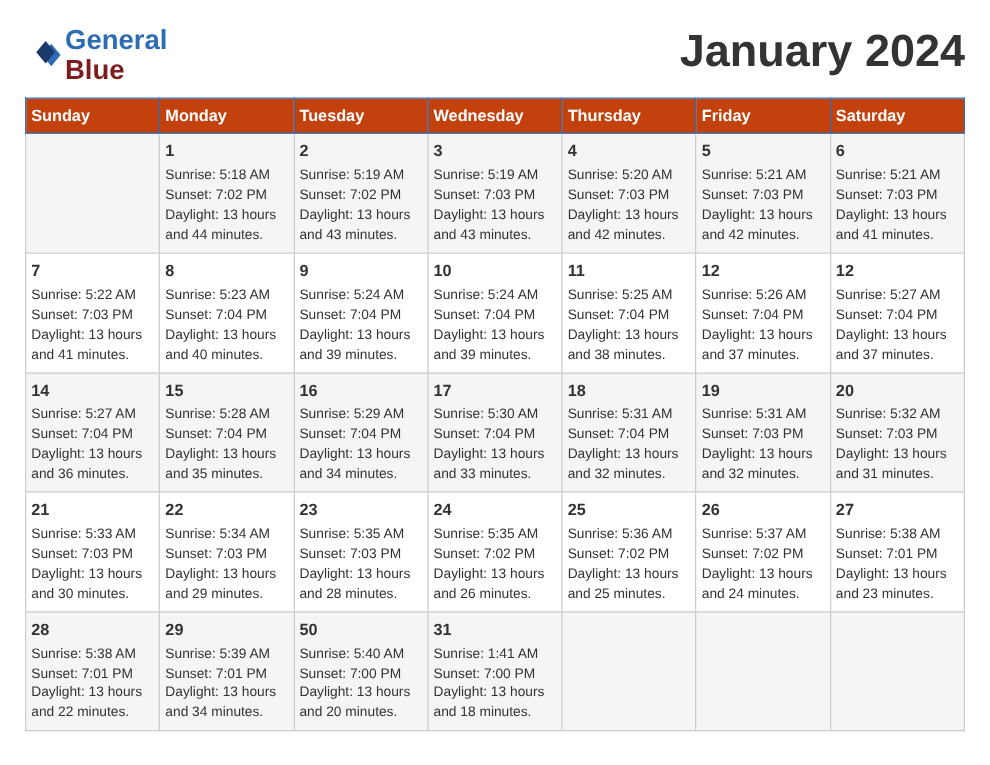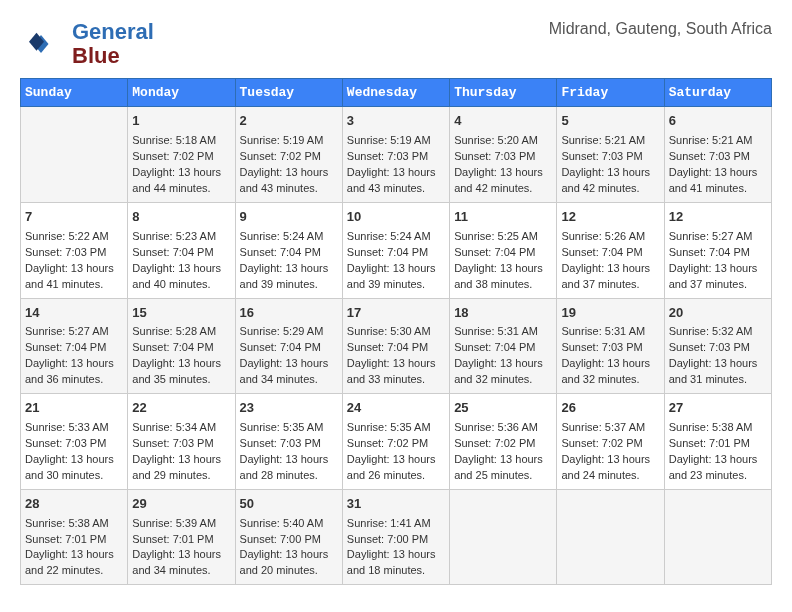--- a/index.html
+++ b/index.html
@@ -18,21 +18,20 @@
     }
     .logo {
       display: flex;
       align-items: center;
     }
     .logo-text {
       font-size: 22px;
       font-weight: bold;
       color: #1a1a2e;
       line-height: 1.1;
-      margin-left: 20px;
     }
     .logo-text span {
       color: #2e6db4;
     }
     .logo-icon {
       width: 30px;
       height: 30px;
       margin-right: 2px;
     }
     .title-block {
@@ -46,23 +45,22 @@
     .subtitle {
       font-size: 16px;
       color: #555;
     }
     table {
       width: 100%;
       border-collapse: collapse;
       font-size: 11px;
     }
     thead tr {
-      background-color: #3b82f6;
+      background-color: #c2410c;
       color: #fff;
-      font-family: Liberation Mono, monospace;
     }
     thead th {
       padding: 6px 4px;
       text-align: left;
       font-size: 13px;
       font-weight: bold;
       border: 1px solid #2e6db4;
     }
     tbody tr {
       vertical-align: top;
@@ -96,21 +94,21 @@
     <svg class="logo-icon" viewBox="0 0 40 40">
       <polygon points="28,8 38,20 28,32 18,20" fill="#2e6db4"></polygon>
       <polygon points="22,5 32,17 22,29 12,17" fill="#1a3a6b"></polygon>
     </svg>
     <div class="logo-text">
       <span>General</span><br>
       <span style="color:#7f1d1d;">Blue</span>
     </div>
   </div>
   <div class="title-block">
-    <div class="subtitle">Midrand, Gauteng, South Africa</div>
+    <div class="main-title">January 2024</div>
   </div>
 </div>
 
 <table>
   <thead>
     <tr id="header-row">
         <th>Sunday</th>
         <th>Monday</th>
         <th>Tuesday</th>
         <th>Wednesday</th>

